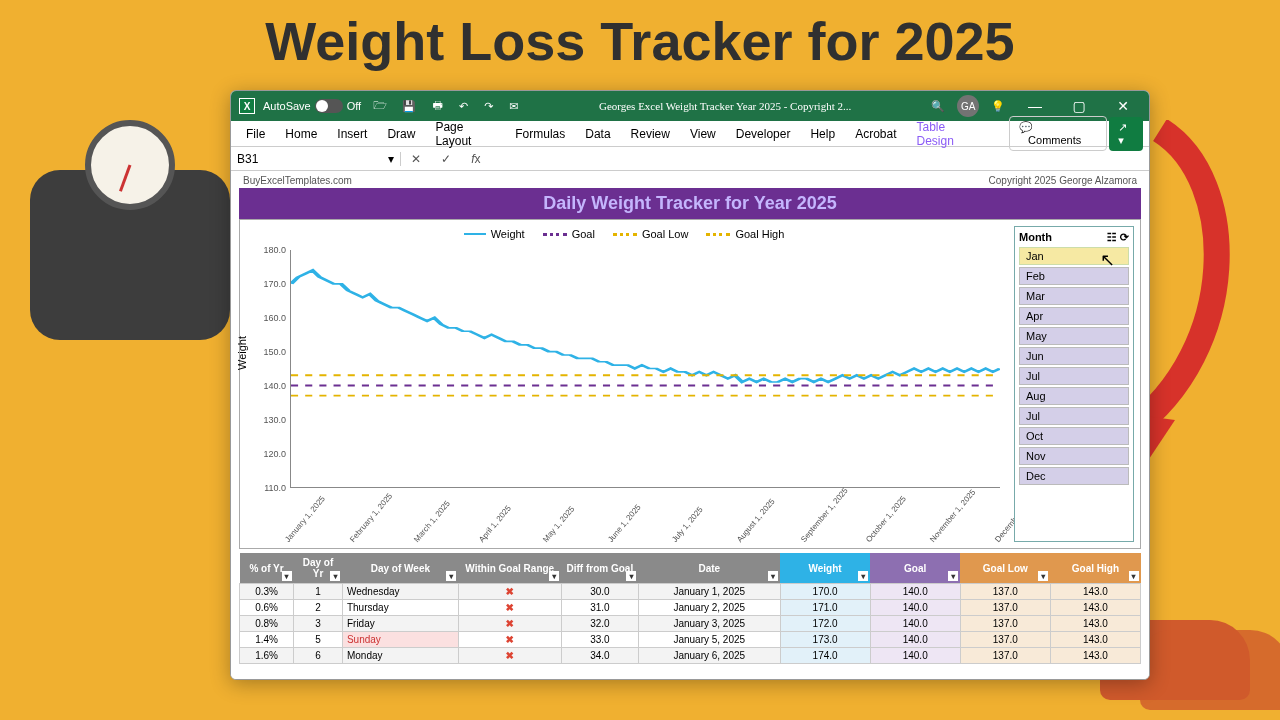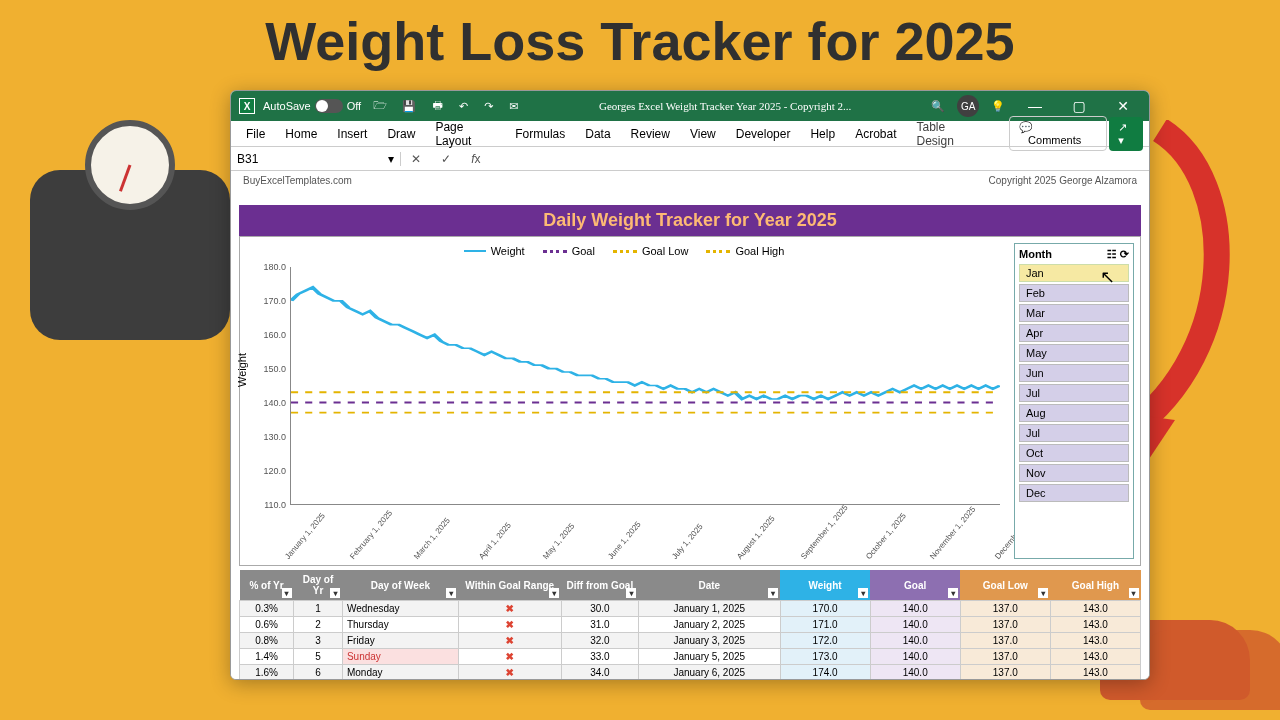--- a/index.html
+++ b/index.html
@@ -52,41 +52,41 @@
     height: 30px; background: #1f7246; color: #fff;
     display: flex; align-items: center; gap: 8px; padding: 0 8px; font-size: 11px;
   }
   .titlebar .xl-logo { width:16px;height:16px;background:#107c41;border:1px solid #fff;display:flex;align-items:center;justify-content:center;font-size:10px;font-weight:bold; }
   .autosave { display:flex; align-items:center; gap:4px; }
   .as-toggle { width:28px;height:14px;background:#555;border-radius:7px;position:relative; }
   .as-toggle::after{content:"";position:absolute;left:1px;top:1px;width:12px;height:12px;background:#fff;border-radius:50%;}
   .titlebar .tbtn { cursor:pointer; padding:2px 4px; }
   .titlebar .spacer { flex: 1; text-align: center; font-family: Liberation Serif, serif; }
   .titlebar .winbtn { width:36px; text-align:center; font-size:14px; cursor:pointer; }
-  .ga { width:22px;height:22px;border-radius:50%;background:#404040;display:flex;align-items:center;justify-content:center;font-size:10px; }
+  .ga { width:22px;height:22px;border-radius:50%;background:#737373;display:flex;align-items:center;justify-content:center;font-size:10px; }
   .ribbon-tabs {
     height: 26px; background: #fff; border-bottom: 1px solid #ccc;
     display: flex; align-items: center; gap: 2px; font-size: 12px; padding: 0 6px;
   }
   .ribbon-tabs span { padding: 4px 9px; cursor: pointer; }
-  .ribbon-tabs span.active { color: #404040; }
+  .ribbon-tabs span.active { color: #8b5cf6; }
   .ribbon-tabs .grow { flex:1; }
   .comments-btn { border:1px solid #ccc; border-radius:4px; padding:2px 8px; font-size:11px; }
   .share-btn { background:#107c41; color:#fff; border-radius:4px; padding:3px 6px; font-size:11px; }
   .formula-bar {
     height: 24px; display: flex; align-items: center; border-bottom: 1px solid #ccc;
     font-size: 12px;
   }
   .namebox { width: 170px; border-right:1px solid #ccc; padding:0 6px; display:flex;align-items:center;justify-content:space-between; }
   .fx-btn { padding:0 10px; color:#555; }
   .sheet { flex:1; overflow:hidden; background:#fff; position:relative; }
   .top-meta { display:flex; justify-content:space-between; font-size:10px; color:#555; padding: 4px 12px 0; }
   .chart-title-bar {
-    background:#6b2f91; color:#fdba74; text-align:center; font-weight:bold;
-    font-size:18px; padding:5px; margin: 19px 8px 0;
+    background:#6b2f91; color:#c4b5fd; text-align:center; font-weight:bold;
+    font-size:18px; padding:5px; margin: 2px 8px 0;
   }
   .chart-wrap { margin:0 8px; border:1px solid #aaa; height:330px; display:flex; }
   .chart-area { flex:1; position:relative; padding:4px 6px 4px 6px; }
   .legend { display:flex; justify-content:center; gap:18px; font-size:11px; padding:4px; }
   .legend span { display:flex; align-items:center; gap:5px; }
   .lg-line { width:22px; height:2px; display:inline-block; }
   .lg-dots { width:24px; border-top:3px dotted; height:0; display:inline-block; }
   .y-axis-label { position:absolute; left:2px; top:50%; transform:rotate(-90deg) translateX(20px); transform-origin:left; font-size:11px; }
   .plot { position:absolute; left:50px; right:8px; top:30px; bottom:60px; border-left:1px solid #888; border-bottom:1px solid #888; }
   .ticks-y { position:absolute; left:18px; top:30px; bottom:60px; width:30px; font-size:9px; color:#555; }

